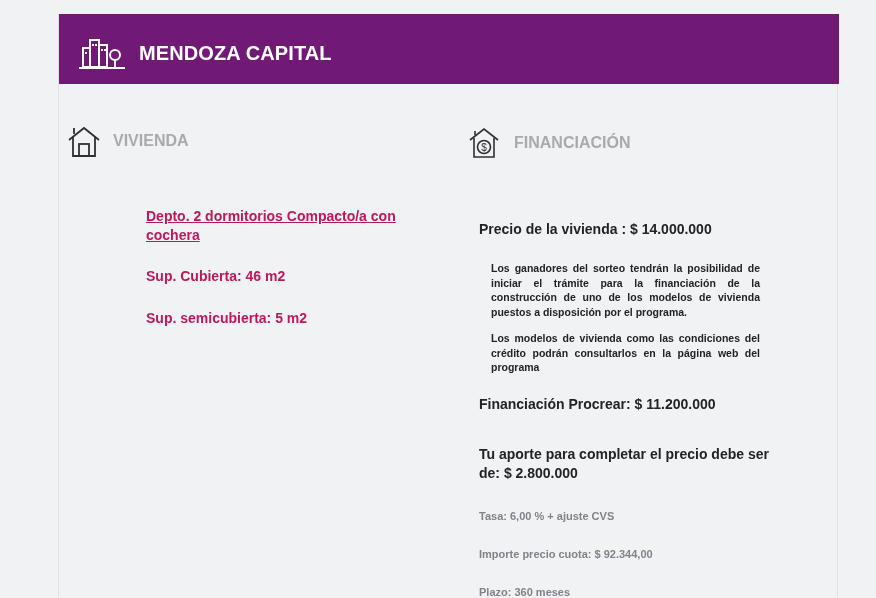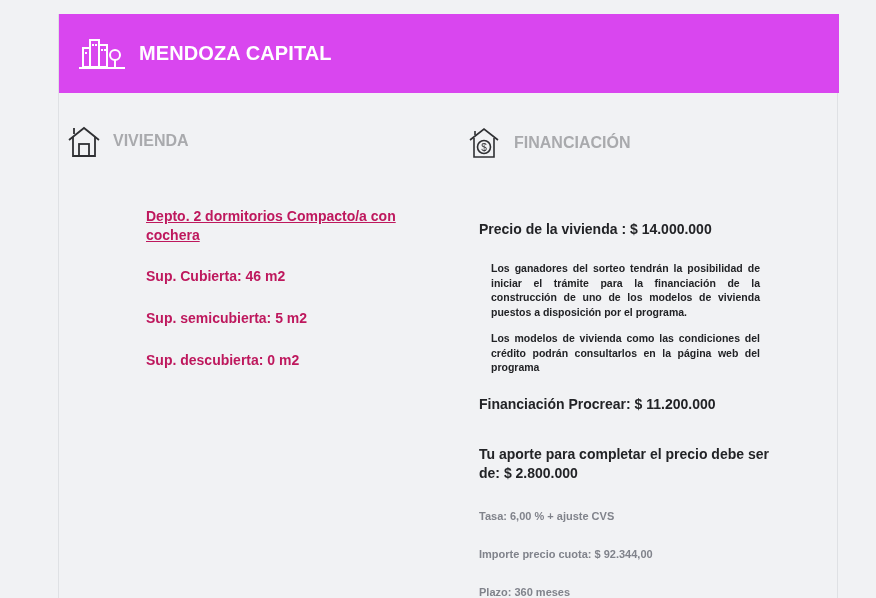--- a/index.html
+++ b/index.html
@@ -20,22 +20,22 @@
       background: #f1f2f4;
       border-left: 1px solid #dfe1e4;
       border-right: 1px solid #dfe1e4;
       box-sizing: border-box;
     }
     .header {
       position: absolute;
       left: 0;
       top: 0;
       width: 780px;
-      height: 79px;
-      background: #d946ef;
+      height: 70px;
+      background: #701a75;
       display: flex;
       align-items: center;
     }
     .header-icon {
       position: absolute;
       left: 20px;
       top: 22px;
       width: 46px;
       height: 34px;
     }
@@ -165,21 +165,20 @@
       <circle cx="17" cy="21" r="6.5"></circle>
       <text x="17" y="25" text-anchor="middle" font-size="10" fill="#2f3033" stroke="none" font-family="Liberation Sans, sans-serif">$</text>
     </svg>
     <span class="label">FINANCIACIÓN</span>
   </div>
 
   <div class="col-left">
     <div class="title">Depto. 2 dormitorios Compacto/a con cochera</div>
     <div class="row">Sup. Cubierta: 46 m2</div>
     <div class="row">Sup. semicubierta: 5 m2</div>
-    <div class="row">Sup. descubierta: 0 m2</div>
   </div>
 
   <div class="col-right">
     <div class="price">Precio de la vivienda : $ 14.000.000</div>
     <div class="desc">
       <p>Los ganadores del sorteo tendrán la posibilidad de iniciar el trámite para la financiación de la construcción de uno de los modelos de vivienda puestos a disposición por el programa.</p>
       <p>Los modelos de vivienda como las condiciones del crédito podrán consultarlos en la página web del programa</p>
     </div>
     <div class="fin-amt">Financiación Procrear: $ 11.200.000</div>
     <div class="aporte">Tu aporte para completar el precio debe ser de: $ 2.800.000</div>

